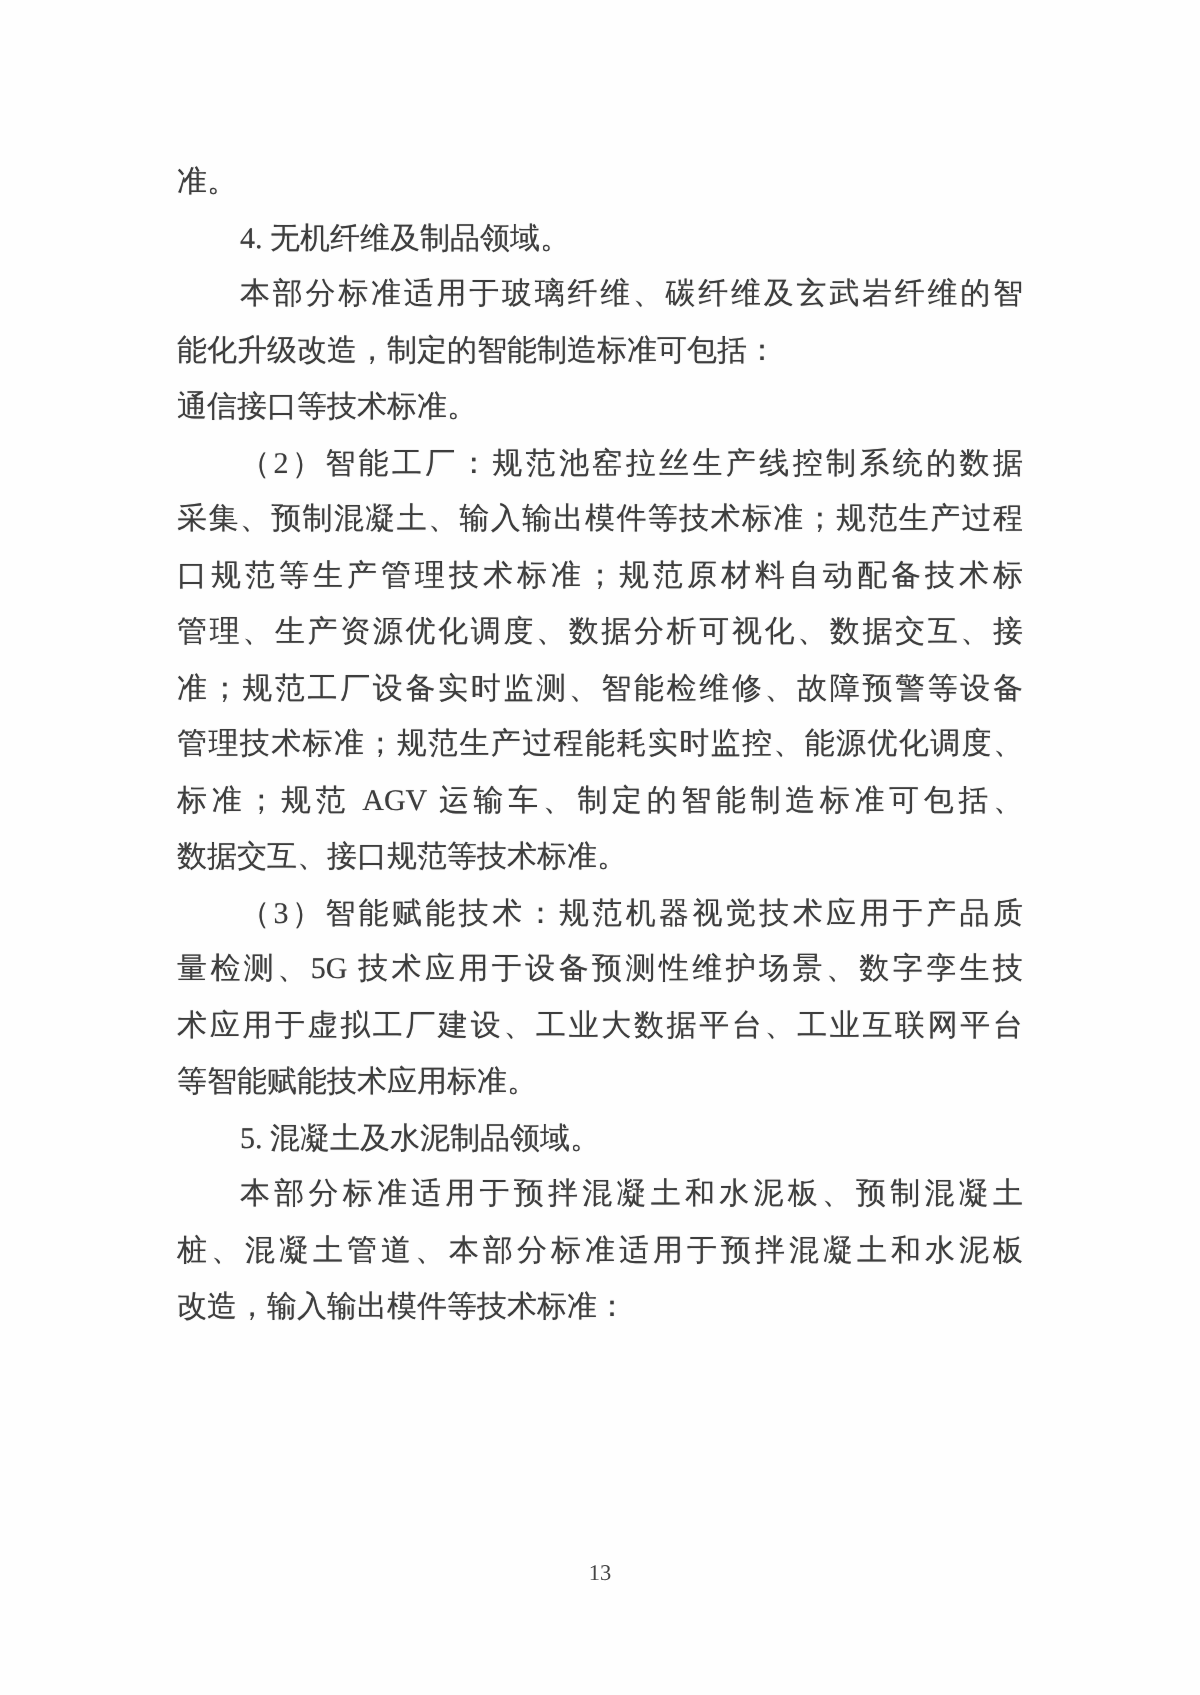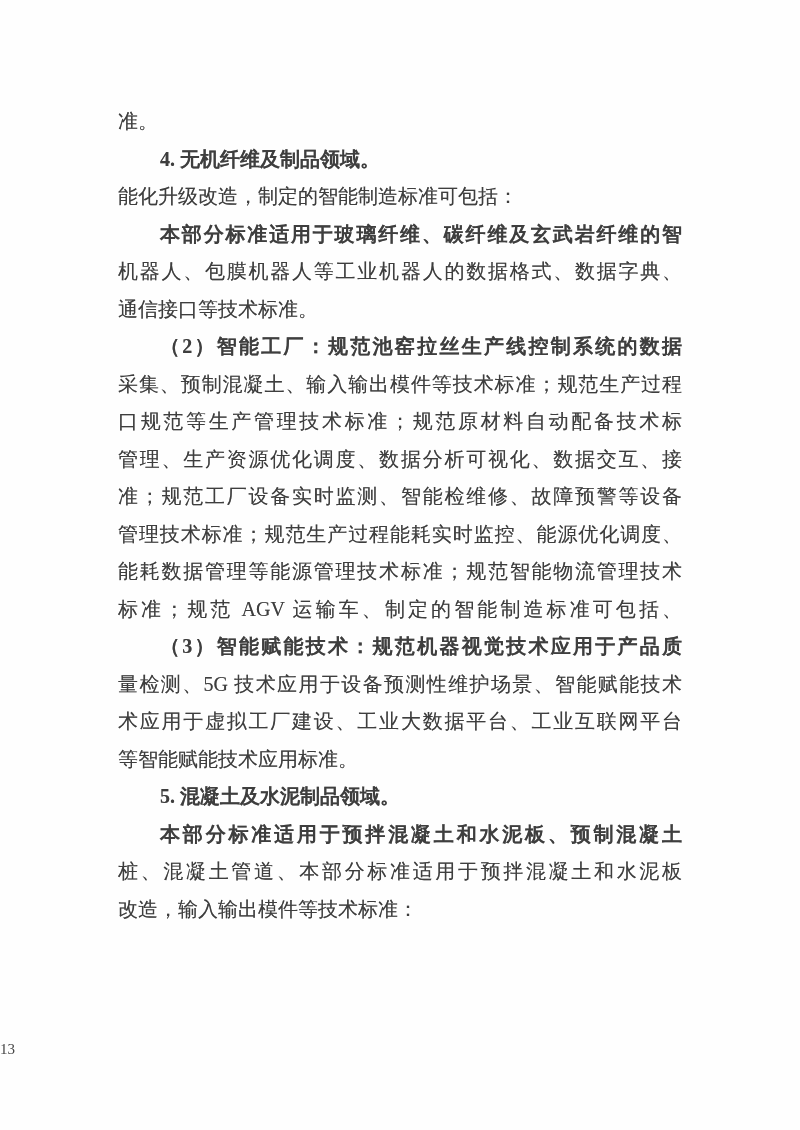--- a/index.html
+++ b/index.html
@@ -30,57 +30,55 @@
     text-shadow: 0 0 0.6px rgba(62,62,62,0.55);
   }
   .line.fill {
     white-space: normal;
     text-align: justify;
     text-align-last: justify;
     text-justify: inter-character;
   }
   .line.indent {
     padding-left: 42px;
-    font-weight: bold;
   }
   .line.indent.fill {
     width: 522px;
   }
   .page-number {
     position: absolute;
     top: 1038px;
     left: 0;
     width: 800px;
-    text-align: left;
+    text-align: center;
     font-size: 15px;
     line-height: 22px;
     color: #454545;
   }
 </style>
 </head>
 <body>
 
 <div class="page">
   <div class="text-block">
     <div class="line">准。</div>
     <div class="line indent">4. 无机纤维及制品领域。</div>
+    <div class="line indent fill">本部分标准适用于玻璃纤维、碳纤维及玄武岩纤维的智</div>
     <div class="line">能化升级改造，制定的智能制造标准可包括：</div>
-    <div class="line indent fill">本部分标准适用于玻璃纤维、碳纤维及玄武岩纤维的智</div>
-    <div class="line fill">机器人、包膜机器人等工业机器人的数据格式、数据字典、</div>
     <div class="line">通信接口等技术标准。</div>
     <div class="line indent fill">（2）智能工厂：规范池窑拉丝生产线控制系统的数据</div>
     <div class="line fill">采集、预制混凝土、输入输出模件等技术标准；规范生产过程</div>
     <div class="line fill">口规范等生产管理技术标准；规范原材料自动配备技术标</div>
     <div class="line fill">管理、生产资源优化调度、数据分析可视化、数据交互、接</div>
     <div class="line fill">准；规范工厂设备实时监测、智能检维修、故障预警等设备</div>
     <div class="line fill">管理技术标准；规范生产过程能耗实时监控、能源优化调度、</div>
-    <div class="line fill">能耗数据管理等能源管理技术标准；规范智能物流管理技术</div>
     <div class="line fill">标准；规范 AGV 运输车、制定的智能制造标准可包括、</div>
+    <div class="line">数据交互、接口规范等技术标准。</div>
     <div class="line indent fill">（3）智能赋能技术：规范机器视觉技术应用于产品质</div>
-    <div class="line fill">量检测、5G 技术应用于设备预测性维护场景、智能赋能技术</div>
+    <div class="line fill">量检测、5G 技术应用于设备预测性维护场景、数字孪生技</div>
     <div class="line fill">术应用于虚拟工厂建设、工业大数据平台、工业互联网平台</div>
     <div class="line">等智能赋能技术应用标准。</div>
     <div class="line indent">5. 混凝土及水泥制品领域。</div>
     <div class="line indent fill">本部分标准适用于预拌混凝土和水泥板、预制混凝土</div>
     <div class="line fill">桩、混凝土管道、本部分标准适用于预拌混凝土和水泥板</div>
     <div class="line">改造，输入输出模件等技术标准：</div>
   </div>
   <div class="page-number">13</div>
 </div>
 

